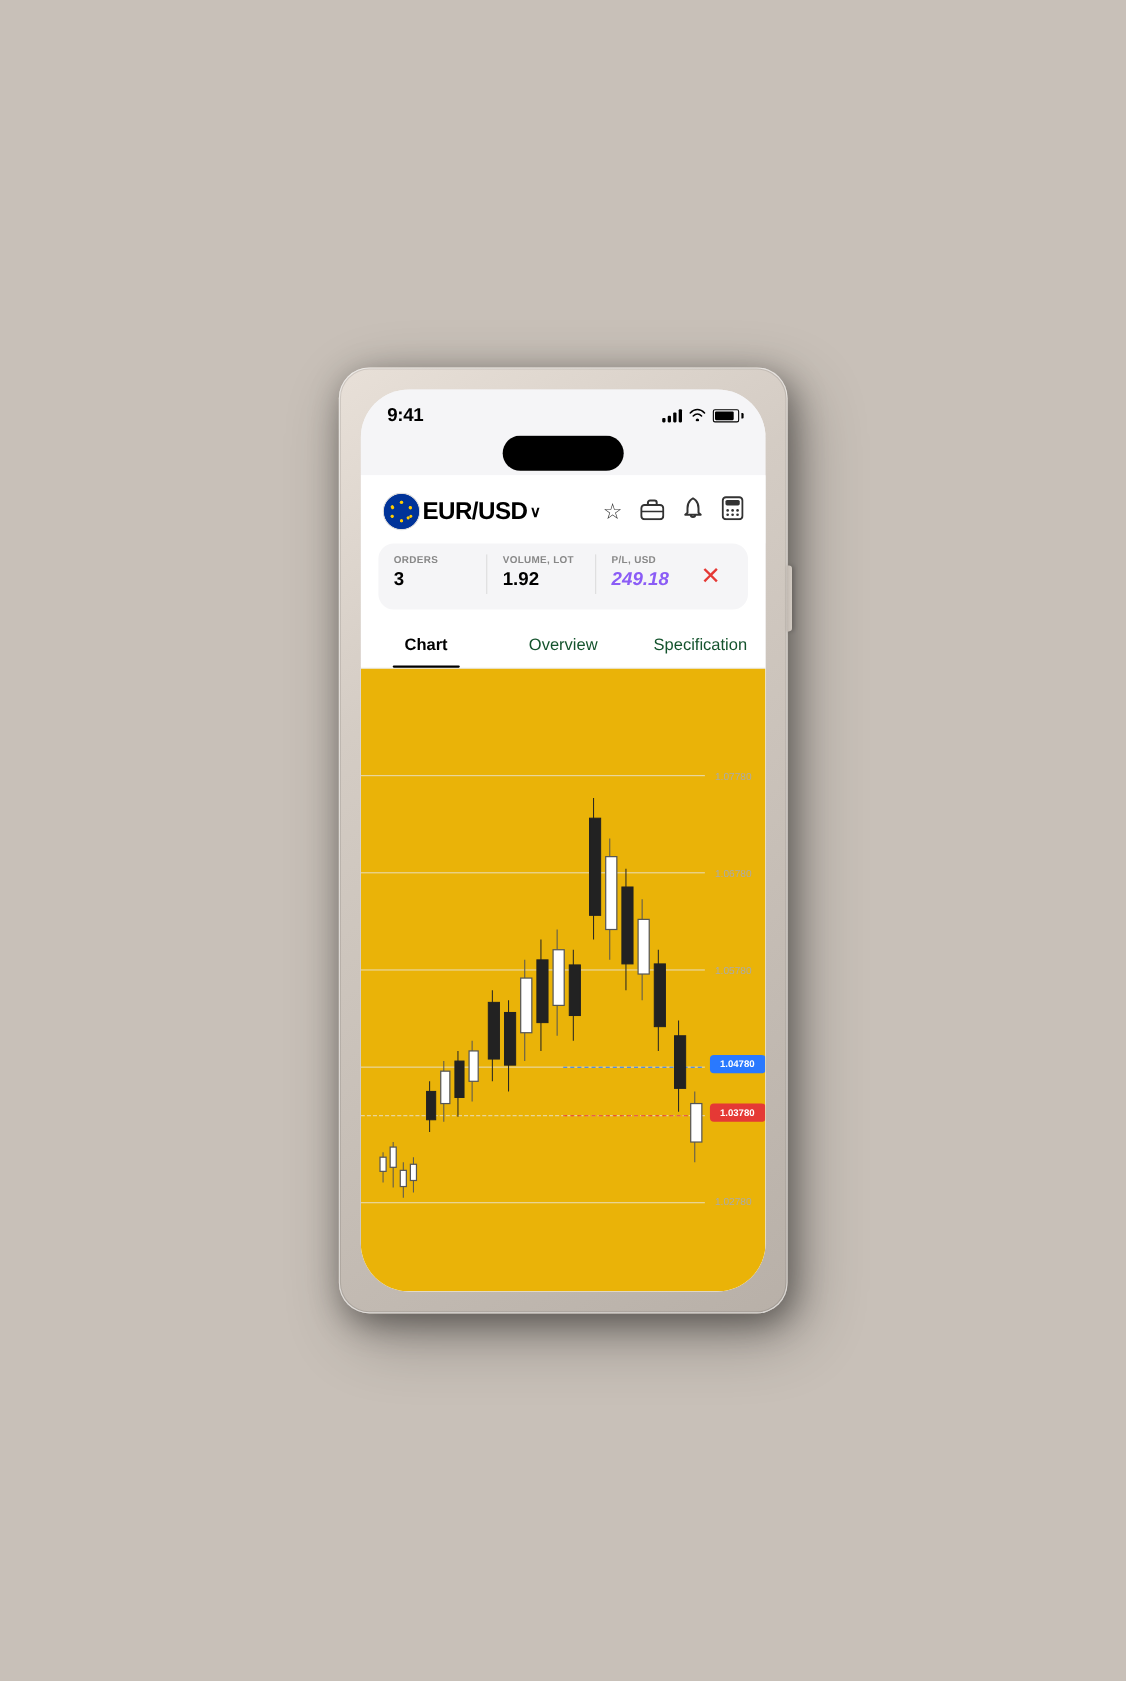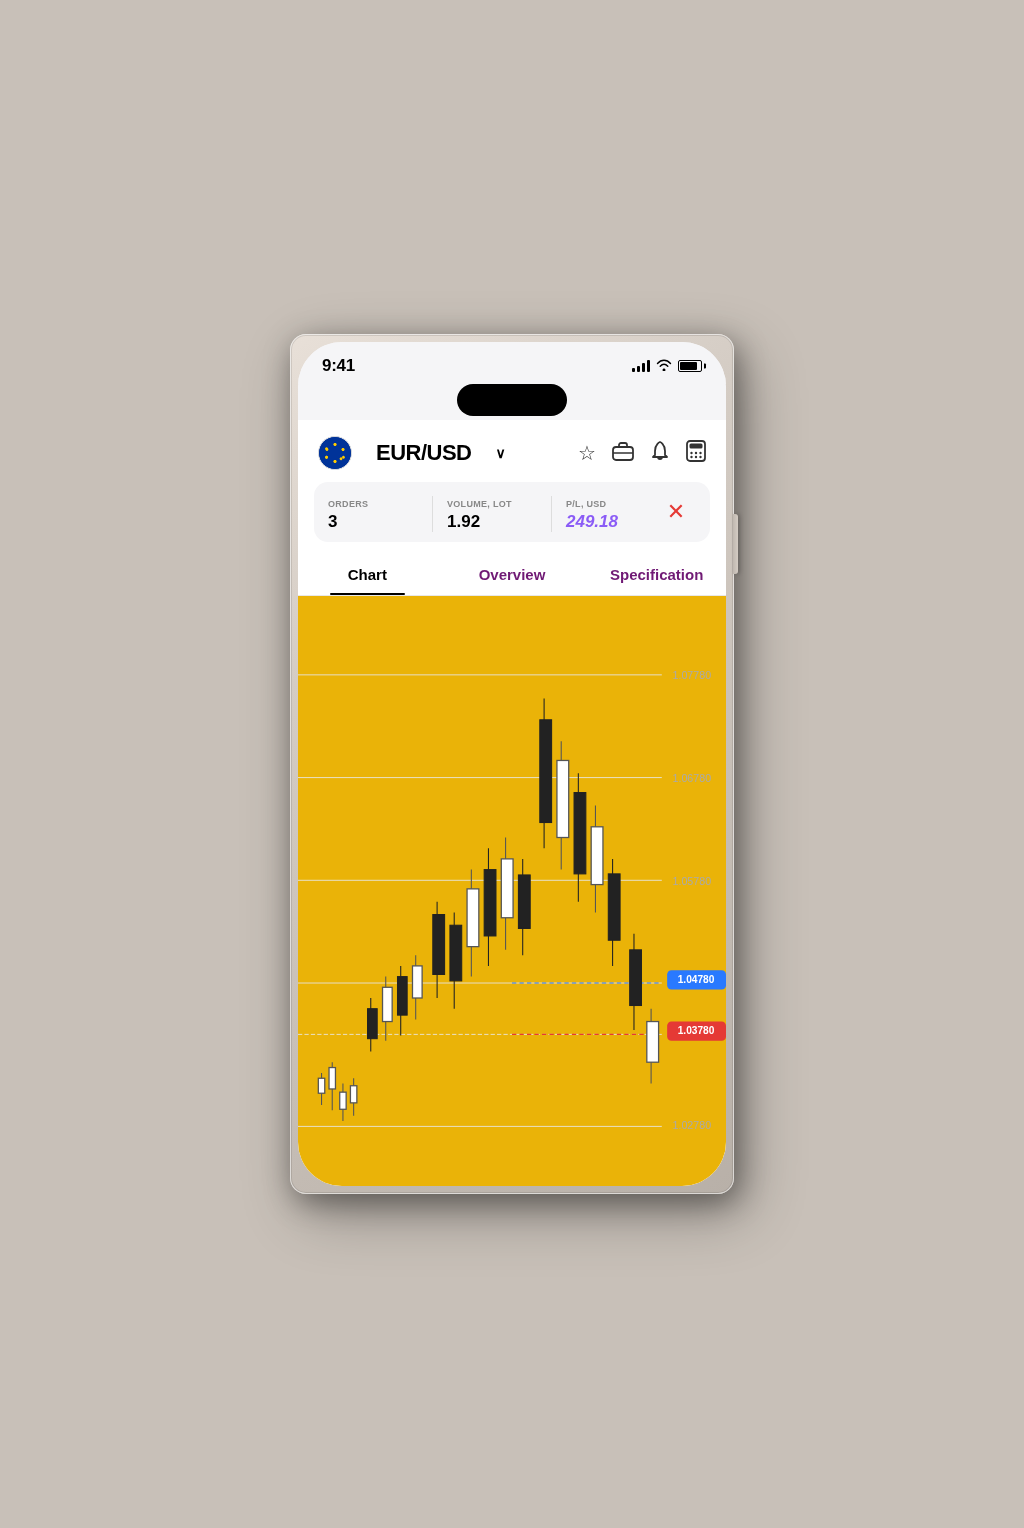--- a/index.html
+++ b/index.html
@@ -6,25 +6,25 @@
     body {
       background: #c8c0b8;
       display: flex;
       justify-content: center;
       align-items: center;
       min-height: 100vh;
       font-family: -apple-system, BlinkMacSystemFont, 'SF Pro Display', 'Helvetica Neue', sans-serif;
     }
 
     .phone-outer {
-      width: 444px;
+      width: 408px;
       height: 860px;
       background: linear-gradient(145deg, #e8e0d8 0%, #d4ccc4 30%, #c8c0b8 60%, #b8b0a8 100%);
-      border-radius: 16px;
-      padding: 8px;
+      border-radius: 28px;
+      padding: 20px;
       box-shadow:
         inset 0 0 0 1px rgba(255,255,255,0.6),
         inset 0 0 0 2px rgba(0,0,0,0.1),
         4px 8px 30px rgba(0,0,0,0.4),
         12px 20px 60px rgba(0,0,0,0.3);
       position: relative;
     }
 
     
     .phone-outer::before {
@@ -150,21 +150,21 @@
 
     .header-top {
       display: flex;
       align-items: center;
       justify-content: space-between;
     }
 
     .currency-pair {
       display: flex;
       align-items: center;
-      gap: 24px;
+      gap: 2px;
       justify-content: flex-end;
     }
 
     .flag-icon {
       width: 34px;
       height: 34px;
       border-radius: 50%;
       overflow: hidden;
       position: relative;
       border: 1px solid #ddd;
@@ -203,21 +203,21 @@
       cursor: pointer;
     }
 
     
     .stats-bar {
       margin: 0 16px 14px;
       background: #f5f5f7;
       border-radius: 14px;
       padding: 10px 14px;
       display: flex;
-      align-items: flex-end;
+      align-items: flex-start;
     }
 
     .stat-item {
       flex: 1;
     }
 
     .stat-label {
       font-size: 9px;
       font-weight: 600;
       color: #888;
@@ -287,22 +287,22 @@
       position: absolute;
       bottom: 0;
       left: 15%;
       right: 15%;
       height: 2.5px;
       background: #000;
       border-radius: 2px;
     }
 
     .tab.inactive {
-      font-weight: 700;
-      color: #701a75;
+      font-weight: 400;
+      color: #14532d;
     }
 
     
     .chart-area {
       flex: 1;
       position: relative;
       background: #eab308;
       overflow: hidden;
     }
 

